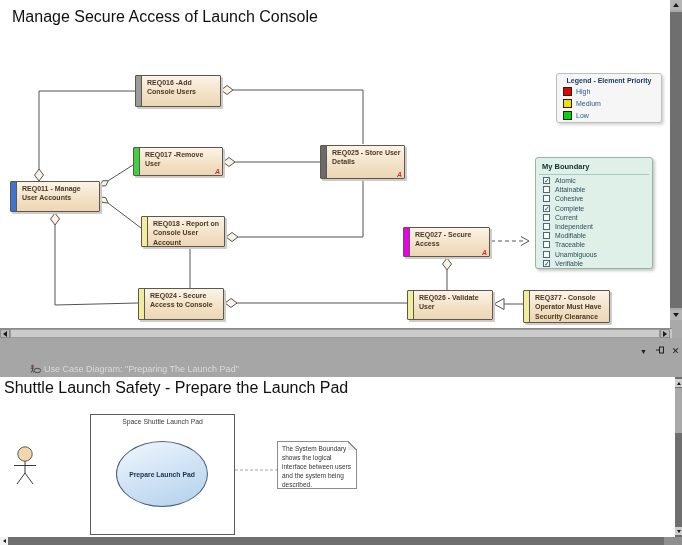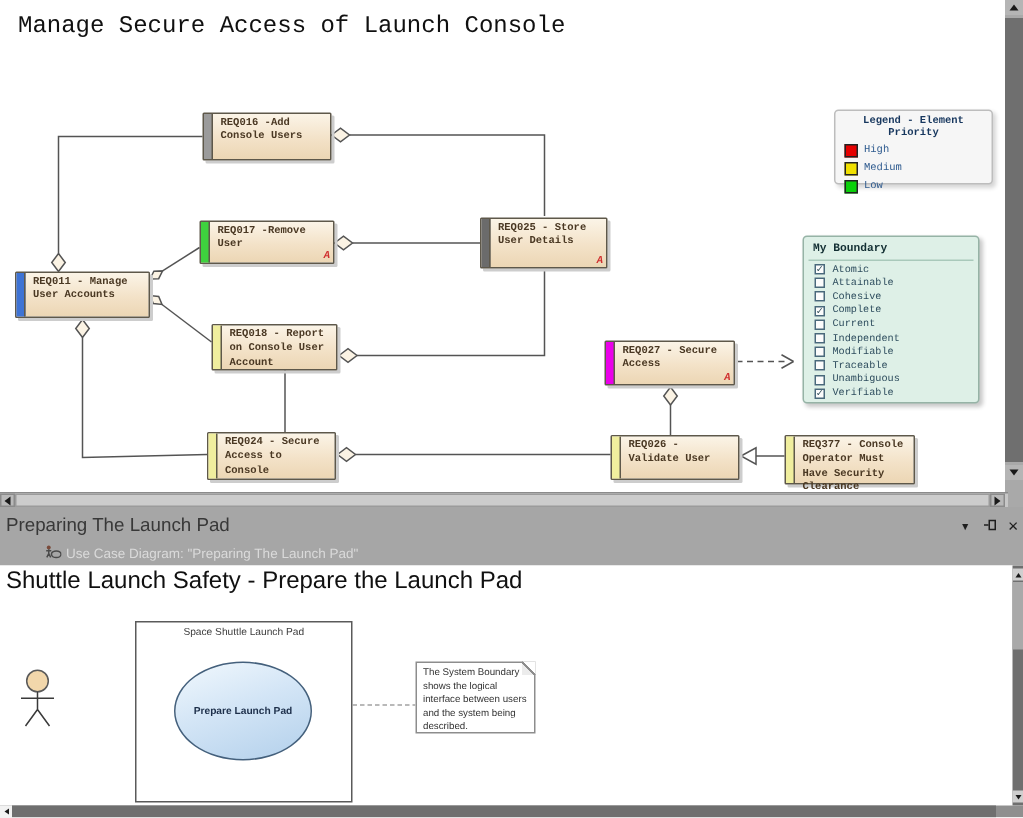--- a/index.html
+++ b/index.html
@@ -1,21 +1,21 @@
 <!DOCTYPE html>
 <html><head>
 <meta charset="utf-8">
 <style>
   html,body{margin:0;padding:0;background:#fff;}
   *{box-sizing:border-box;}
   .screen{position:relative;width:682px;height:545px;background:#fff;overflow:hidden;
           font-family:"Liberation Sans",sans-serif;}
 
   
-  .top-pane{position:absolute;left:0;top:0;width:682px;height:328px;background:#fff;font-family:Liberation Mono, monospace;}
+  .top-pane{position:absolute;left:0;top:0;width:682px;height:328px;background:#fff;}
   .d1-title{position:absolute;left:12px;top:8px;font-size:16px;color:#101010;white-space:nowrap;}
   .conn{position:absolute;left:0;top:0;}
 
   .req{position:absolute;border:1px solid #5e584a;border-radius:1px;
        background:linear-gradient(180deg,#fbf4e7 0%,#f3e2c8 55%,#ecd6b4 100%);
        box-shadow:2px 2px 0 #cdcdcd;}
   .req .bar{position:absolute;left:0;top:0;bottom:0;width:6px;border-right:1px solid #5e584a;}
   .req-label{position:absolute;left:11px;top:2px;right:3px;font-size:7px;font-weight:bold;
              color:#4a3823;line-height:1.35;}
   .req-marker{position:absolute;right:2px;bottom:0;font-size:7px;font-weight:bold;font-style:italic;color:#d03030;}
@@ -262,21 +262,20 @@
     <div class="hs-btn left">
         <span class="tri tri-left"></span>
       </div>
     <div class="hs-btn right">
         <span class="tri tri-right"></span>
       </div>
   </div>
   <div class="corner-top"></div>
 
   <div class="tab-header">
-    <div class="tab-title">Preparing The Launch Pad</div>
     <div class="tab-icons">
       <span class="tab-icon" style="font-size:7px;">▼</span>
       <span class="tab-icon"><svg width="10" height="10">
             <path d="M1 5 H4" stroke="#1e1e1e" fill="none"></path>
             <rect x="4.5" y="2" width="4" height="6" fill="none" stroke="#1e1e1e"></rect>
           </svg></span>
       <span class="tab-icon">✕</span>
     </div>
     <div class="tab-sub">
       <span><svg width="11" height="10">

